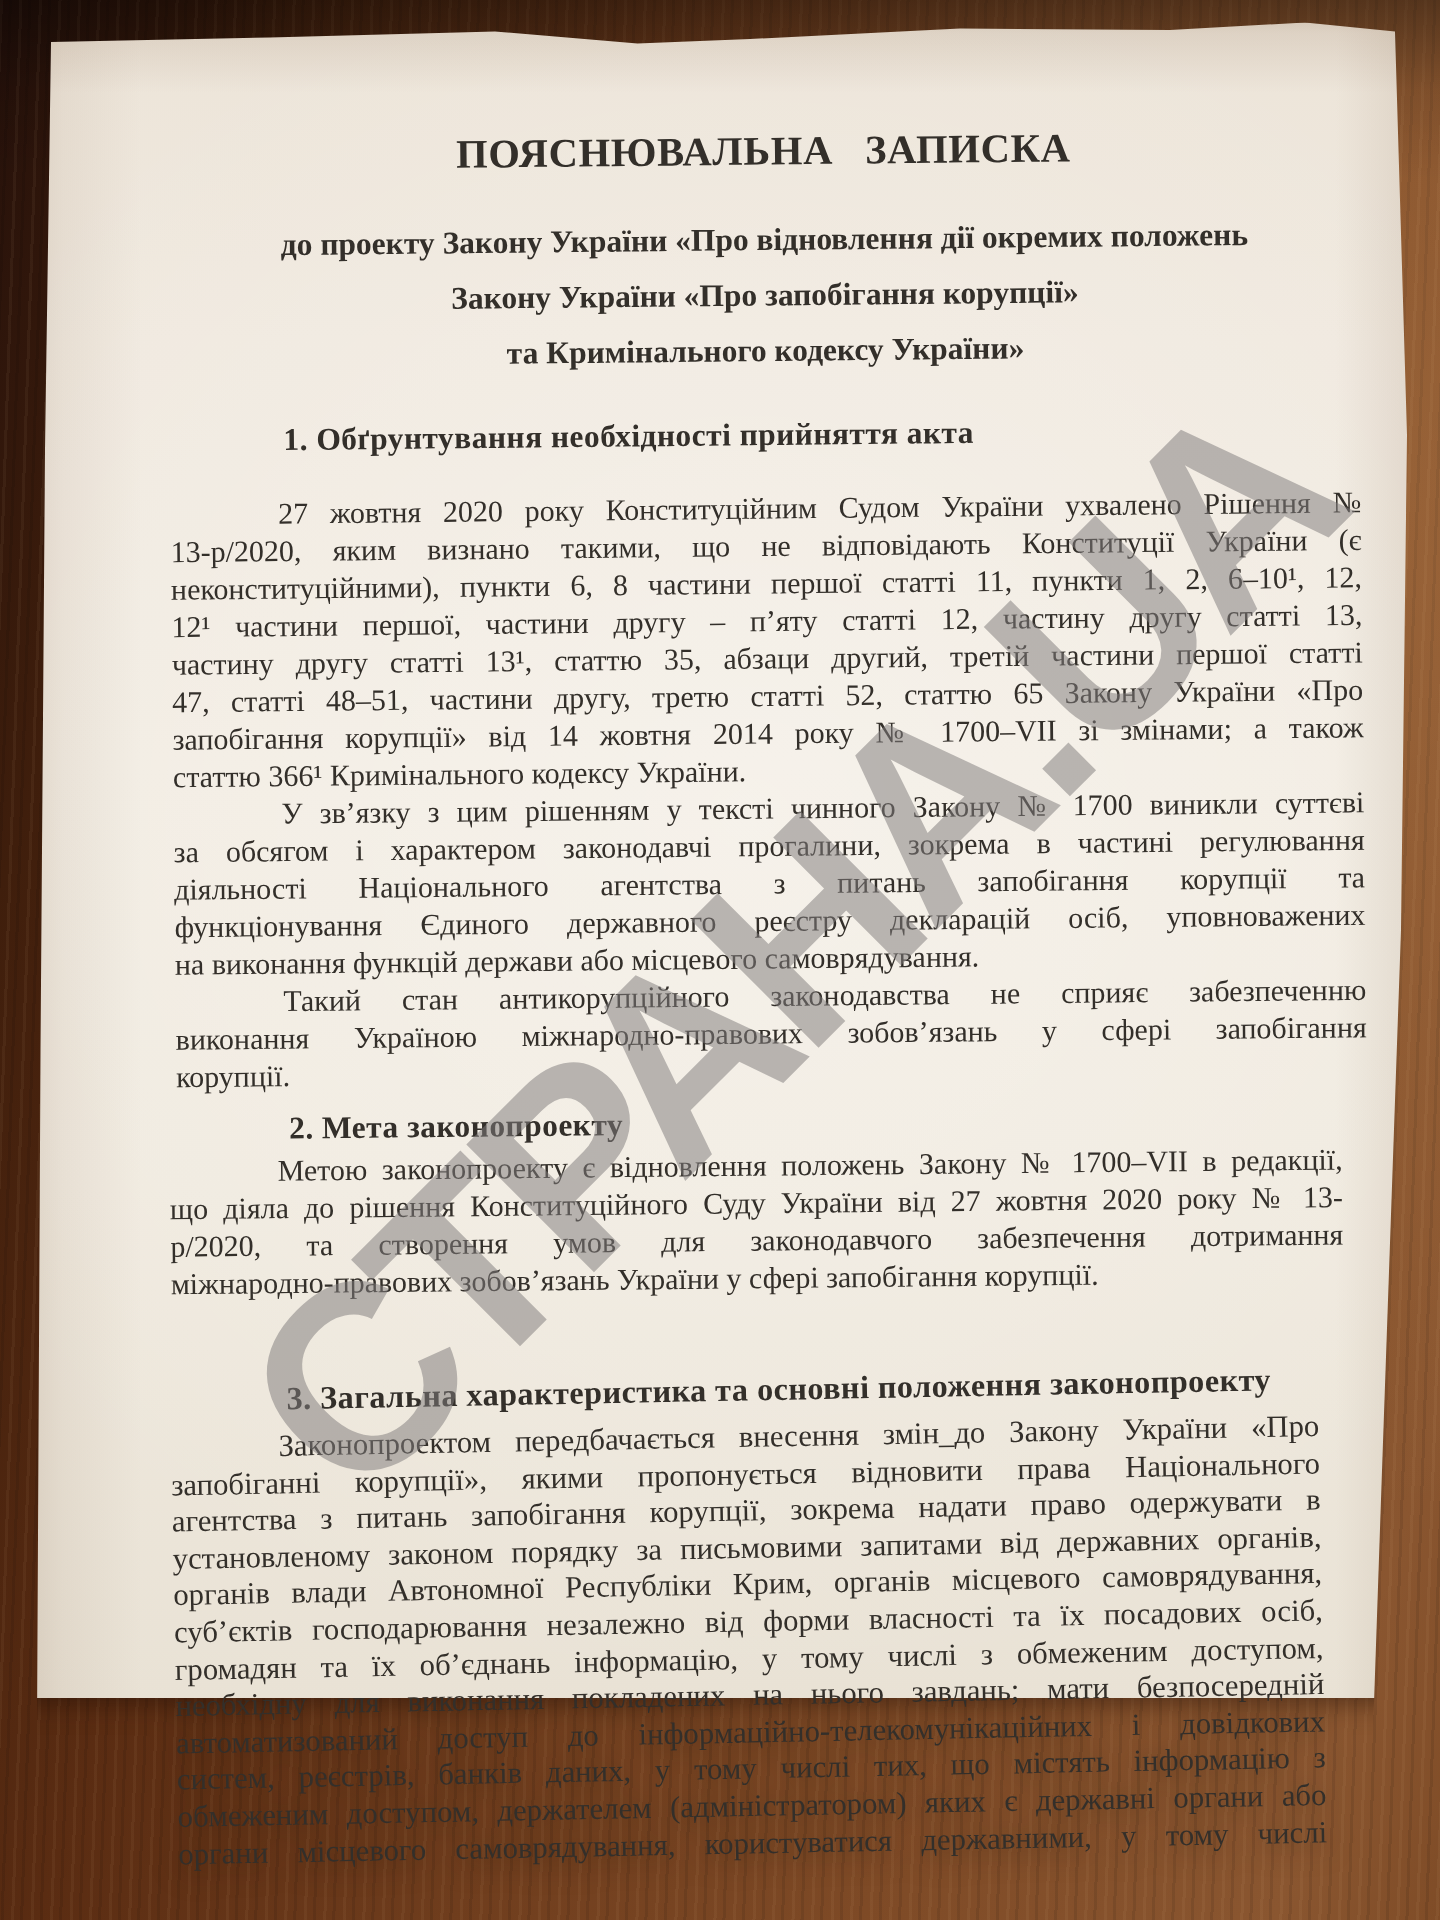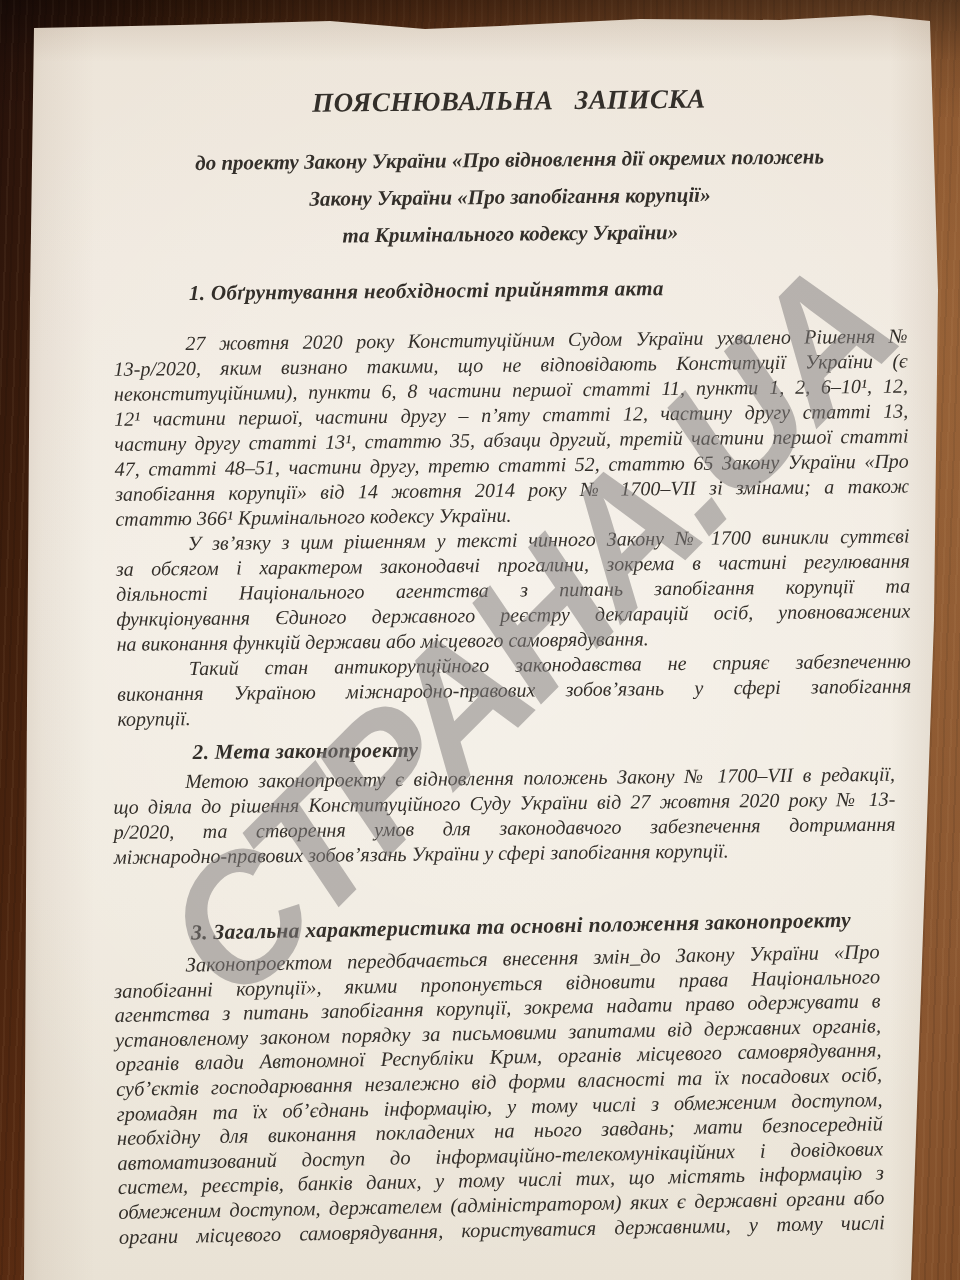--- a/index.html
+++ b/index.html
@@ -6,30 +6,29 @@
   body{
     width:960px;height:1280px;overflow:hidden;position:relative;
     font-family:"Liberation Serif", serif;
     background:
       linear-gradient(180deg, rgba(0,0,0,0.38) 0px, rgba(0,0,0,0.10) 60px, rgba(0,0,0,0) 120px),
       radial-gradient(140% 90% at 88% 25%, rgba(255,195,125,0.20), rgba(255,195,125,0) 60%),
       repeating-linear-gradient(92deg, rgba(255,215,165,0.05) 0px 2px, rgba(255,215,165,0) 2px 6px, rgba(0,0,0,0.09) 6px 8px, rgba(0,0,0,0) 8px 13px),
       linear-gradient(108deg, #24100a 0%, #3f1e0c 14%, #5a2c12 32%, #6f3d1d 52%, #7e4a26 72%, #8a5630 92%, #7f4c27 100%);
   }
   .paper{
-    position:absolute;left:0;top:0;width:960px;height:1280px;
+    position:absolute;left:0;top:0;width:960px;height:1132px;
     clip-path:polygon(34px 28px,180px 25px,330px 21px,425px 29px,500px 26px,640px 19px,780px 20px,870px 15px,930px 21px,938px 290px,934px 620px,921px 990px,911px 1281px,24px 1281px,27px 700px,30px 300px);
     background:
       linear-gradient(180deg, rgba(115,78,48,0.30) 0px, rgba(115,78,48,0.12) 22px, rgba(115,78,48,0) 62px),
       linear-gradient(90deg, rgba(110,75,45,0.20) 0px, rgba(110,75,45,0.07) 42px, rgba(110,75,45,0) 95px),
       linear-gradient(270deg, rgba(110,75,45,0.16) 0px, rgba(110,75,45,0) 70px),
       radial-gradient(90% 70% at 52% 48%, rgba(255,255,255,0.30), rgba(255,255,255,0) 75%),
       linear-gradient(180deg, #ece4d8 0%, #f0e9df 20%, #f2ece2 45%, #f0eadf 70%, #e9e2d5 100%);
     filter:drop-shadow(0 3px 9px rgba(25,10,2,0.5));
-    font-style:italic;
   }
   .content{
     position:absolute;left:0;top:0;width:960px;height:1280px;
     color:#332f2a;
     transform:rotate(-0.6deg);
     transform-origin:480px 200px;
   }
   .abs{position:absolute;}
   .title-line{
     left:112px;top:86px;width:796px;text-align:center;

